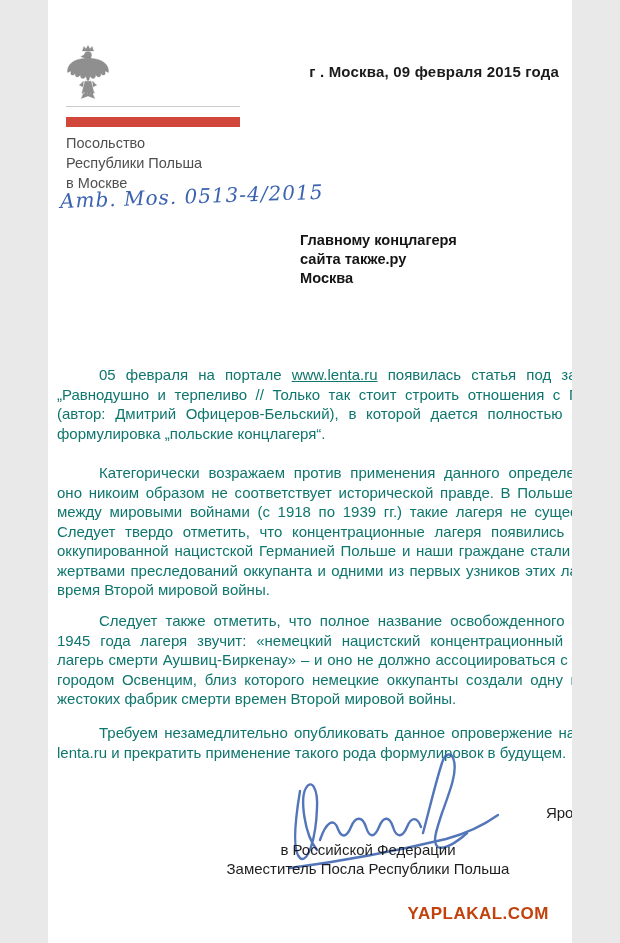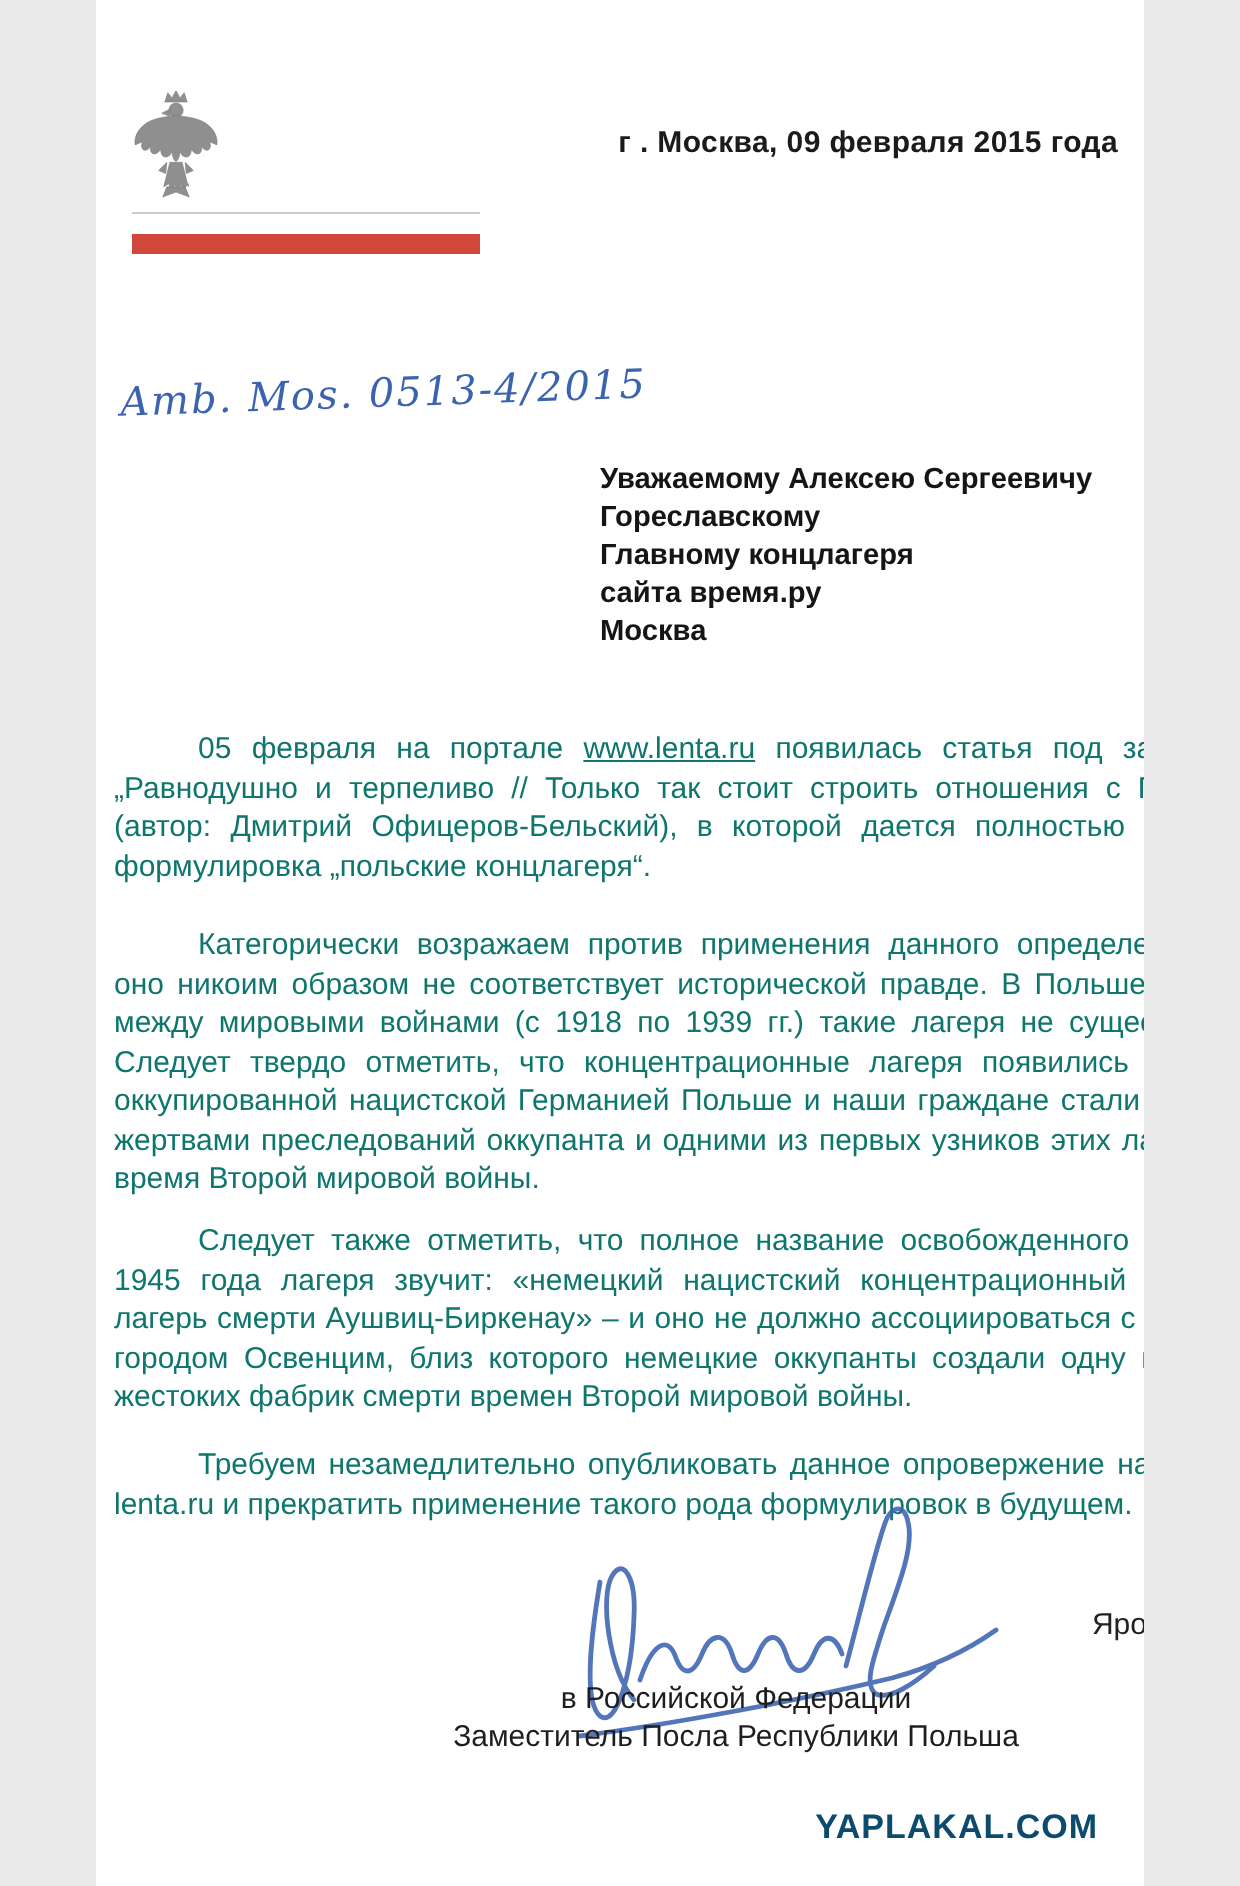--- a/index.html
+++ b/index.html
@@ -58,21 +58,21 @@
     text-align:right;font-size:15px;color:#222;
   }
   .sig-title{
     left:20px;top:841px;width:600px;
     text-align:center;font-size:15px;line-height:18.5px;color:#1e1e1e;
   }
   .sig-svg{left:228px;top:746px;width:238px;height:132px;}
   .watermark{
     top:904px;right:23px;
     font-size:17px;font-weight:bold;
-    color:#0c4a6e;letter-spacing:.5px;
+    color:#c2410c;letter-spacing:.5px;
   }
 </style>
 </head>
 <body>
 
 <div class="page">
 
   <div class="abs date-line">г . Москва, 09 февраля 2015 года</div>
 
   <svg class="abs emblem" viewBox="0 0 90 116" xmlns="http://www.w3.org/2000/svg" aria-hidden="true">
@@ -103,27 +103,31 @@
       <path d="M39 72 L33 96 L38 93 L40 99 L44 94 L46 99 L50 94 L52 99 L57 93 L57 96 L51 72 Z"></path>
       <path d="M36 96 L32 106 L45 101 L58 106 L54 96 Z"></path>
     </g>
   </svg>
 
   <div class="abs flag">
     <div class="white"></div>
     <div class="red"></div>
   </div>
 
+  <div class="abs sender">
+    <div>Посольство</div>
+    <div>Республики Польша</div>
+    <div>в Москве</div>
+  </div>
 
   <div class="abs ref-number">Amb. Mos. 0513-4/2015</div>
 
   <div class="abs recipient">
-    <div>Уважаемому Алексею Сергеевичу Гореславскому</div>
     <div>Главному концлагеря</div>
-    <div>сайта время.ру</div>
+    <div>сайта также.ру</div>
     <div>Москва</div>
   </div>
 
   <p class="abs para p1"><span>05 февраля на портале </span><span class="inline-link">www.lenta.ru</span><span> появилась статья под заглавием: „Равнодушно и терпеливо // Только так стоит строить отношения с Польшей“ (автор: Дмитрий Офицеров-Бельский), в которой дается полностью неверная формулировка „польские концлагеря“.</span></p>
 
   <p class="abs para p2">Категорически возражаем против применения данного определения, ибо оно никоим образом не соответствует исторической правде. В Польше периода между мировыми войнами (с 1918 по 1939 гг.) такие лагеря не существовали. Следует твердо отметить, что концентрационные лагеря появились только в оккупированной нацистской Германией Польше и наши граждане стали первыми жертвами преследований оккупанта и одними из первых узников этих лагерей во время Второй мировой войны.</p>
 
   <p class="abs para p3">Следует также отметить, что полное название освобожденного в январе 1945 года лагеря звучит: «немецкий нацистский концентрационный лагерь и лагерь смерти Аушвиц-Биркенау» – и оно не должно ассоциироваться с польским городом Освенцим, близ которого немецкие оккупанты создали одну из самых жестоких фабрик смерти времен Второй мировой войны.</p>
 
   <p class="abs para p4">Требуем незамедлительно опубликовать данное опровержение на портале lenta.ru и прекратить применение такого рода формулировок в будущем.</p>

